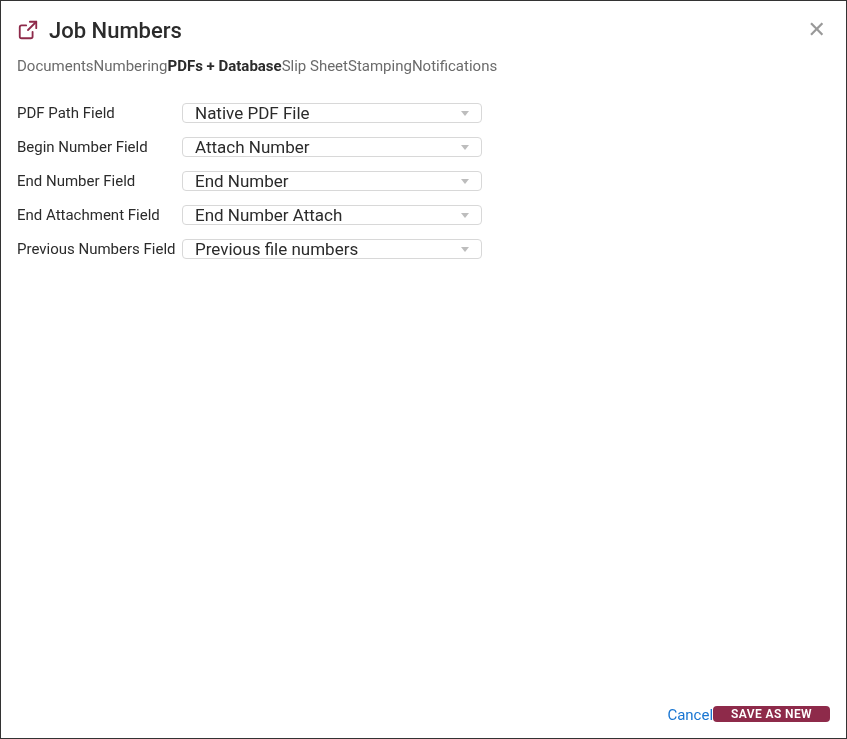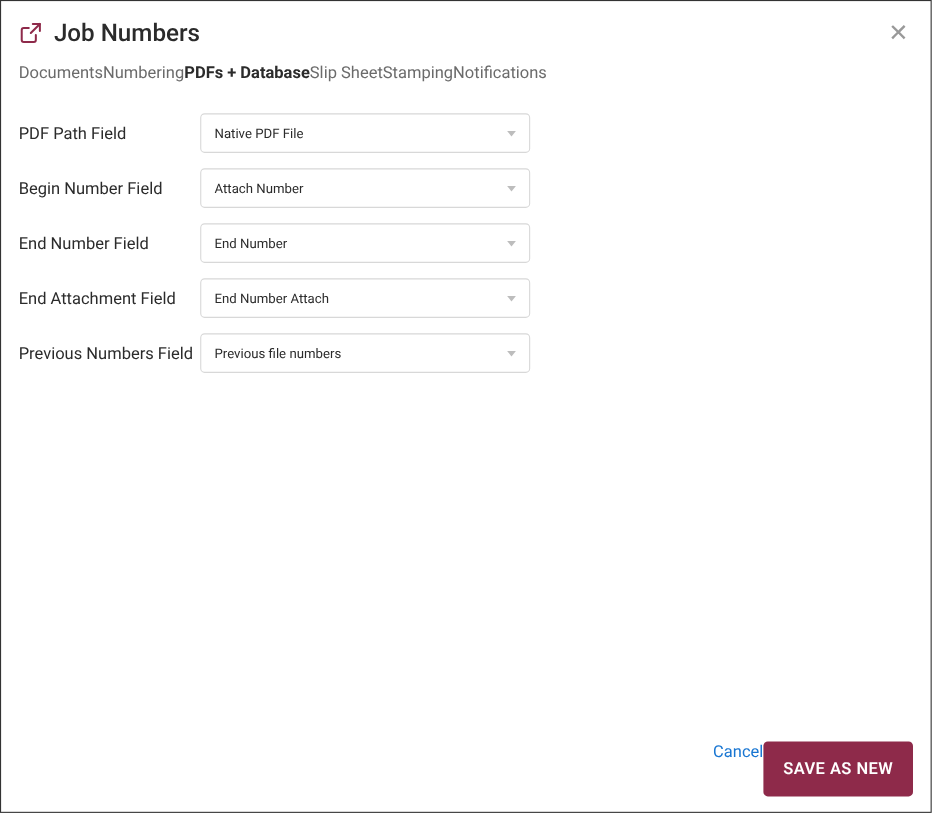--- a/index.html
+++ b/index.html
@@ -82,30 +82,30 @@
       align-items: center;
     }
     .form-label {
       width: 165px;
       font-size: 15px;
       color: #2b2b2b;
       flex-shrink: 0;
     }
     .select {
       width: 300px;
-      height: 36px;
+      height: 20px;
       border: 1px solid #d8d8d8;
       border-radius: 4px;
       background: #fff;
       display: flex;
       align-items: center;
       justify-content: space-between;
       padding: 0 12px;
       cursor: pointer;
-      font-size: 12px;
+      font-size: 17px;
       color: #2b2b2b;
     }
     .select-caret {
       width: 0;
       height: 0;
       border-left: 4px solid transparent;
       border-right: 4px solid transparent;
       border-top: 5px solid #bdbdbd;
     }
     .footer {
@@ -119,24 +119,24 @@
       color: #1976d2;
       font-size: 15px;
       cursor: pointer;
       background: none;
       border: none;
       font-family: inherit;
     }
     .btn-primary {
       background: #8e2a4a;
       color: #fff;
-      font-size: 15px;
+      font-size: 12px;
       font-weight: 600;
       letter-spacing: 0.4px;
-      padding: 16px 18px;
+      padding: 1px 18px;
       border-radius: 4px;
       cursor: pointer;
       border: none;
       font-family: inherit;
     }
   </style>
 </head>
 <body>
 
 <div class="dialog">

